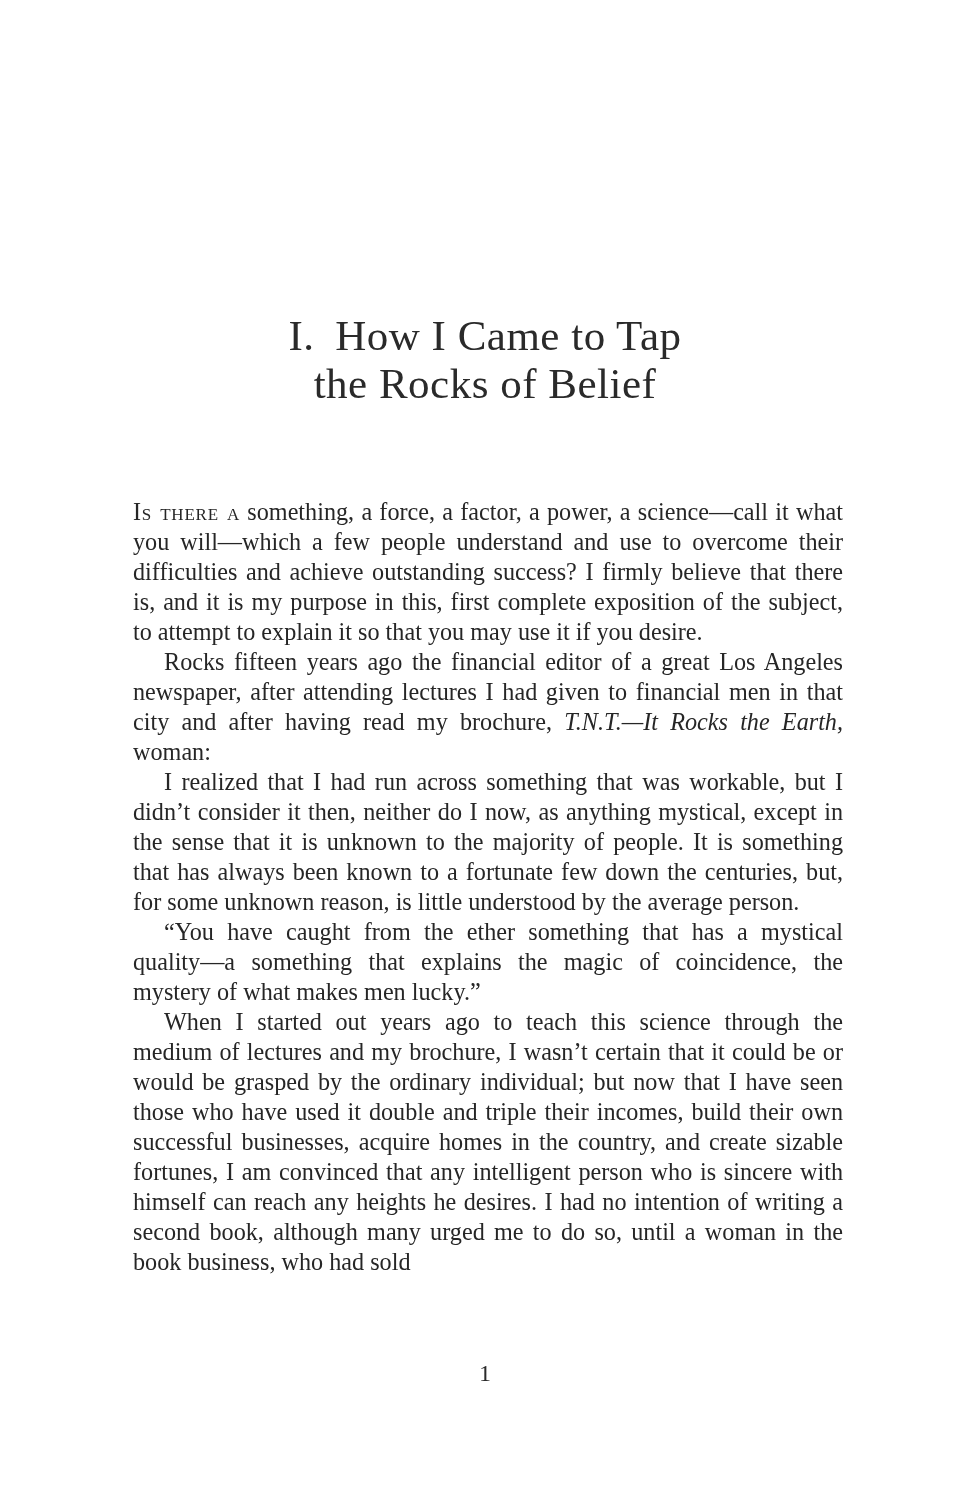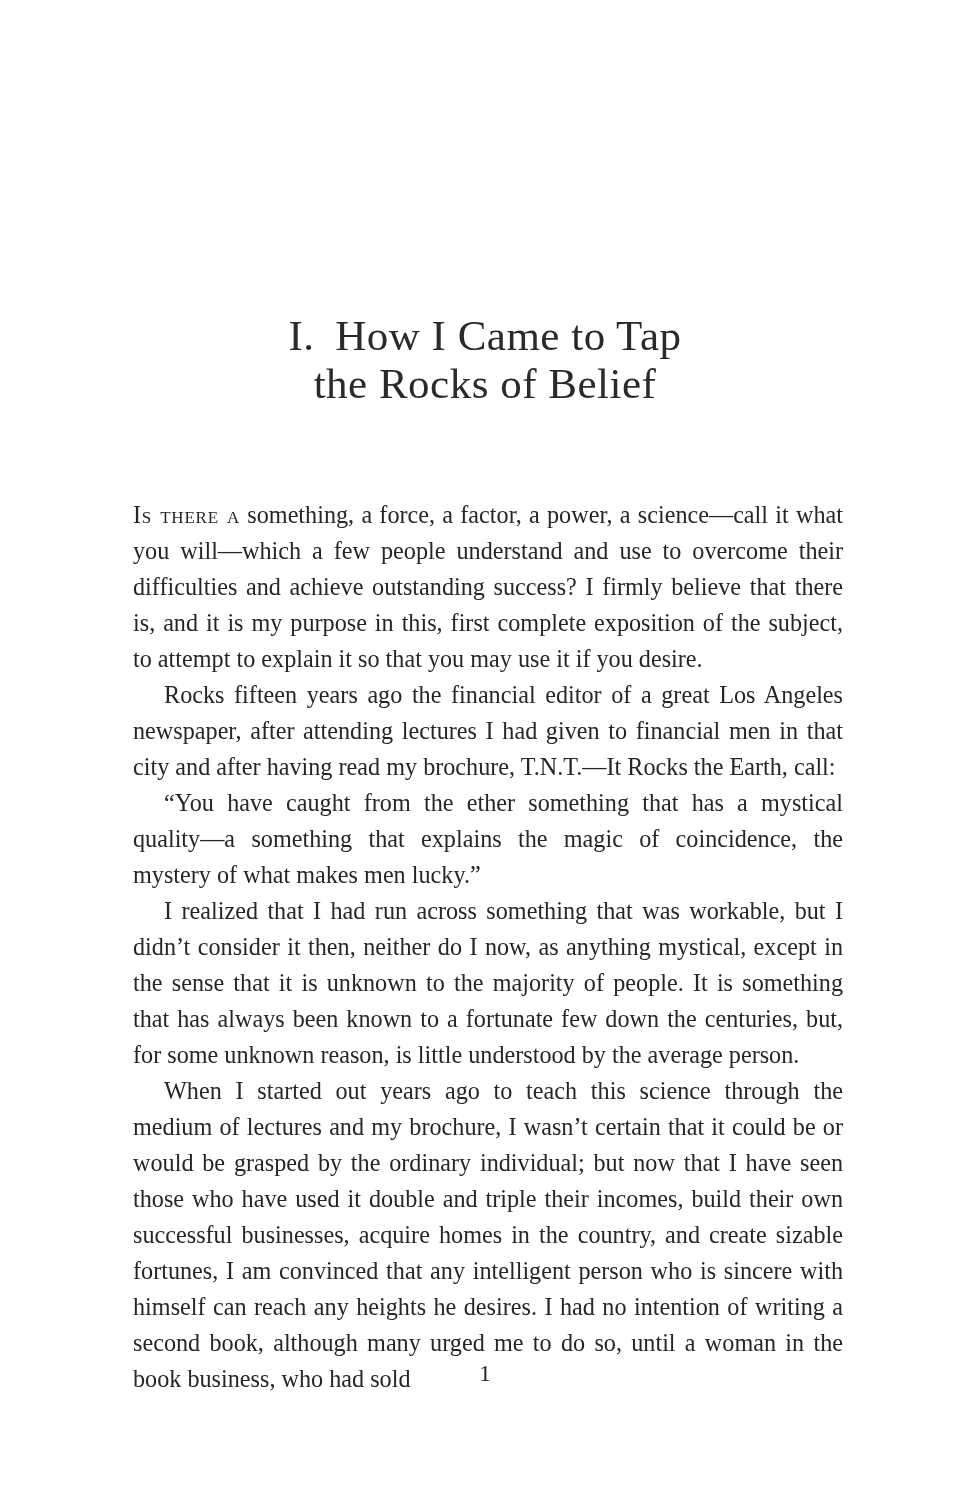--- a/index.html
+++ b/index.html
@@ -35,32 +35,33 @@
   .numeral-gap {
     display: inline-block;
     width: 0.48em;
   }
   .body-text {
     position: absolute;
     top: 497px;
     left: 133px;
     width: 710px;
     font-size: 24.2px;
-    line-height: 36px;
+    line-height: 30px;
     text-align: justify;
     color: #262626;
   }
   .body-text p {
     margin: 0;
     padding: 0;
   }
   .body-text p.indent {
     text-indent: 31px;
   }
   .italic {
+    font-style: italic;
   }
   .smallcaps {
     font-variant: small-caps;
     letter-spacing: 0.8px;
   }
   .page-number {
     position: absolute;
     top: 1360px;
     left: 0;
     width: 100%;
@@ -74,21 +75,21 @@
 
 <div class="page">
 
   <h1 class="chapter-title">
     <span class="title-line"><span>I.</span><span class="numeral-gap"></span><span>How I Came to Tap</span></span>
     <span class="title-line">the Rocks of Belief</span>
   </h1>
 
   <div class="body-text">
       <p><span class="smallcaps">Is there a</span><span> something, a force, a factor, a power, a science—call it what you will—which a few people understand and use to overcome their difficulties and achieve outstanding success? I firmly believe that there is, and it is my purpose in this, first complete exposition of the subject, to attempt to explain it so that you may use it if you desire.</span></p>
-      <p class="indent"><span>Rocks fifteen years ago the financial editor of a great Los Angeles newspaper, after attending lectures I had given to financial men in that city and after having read my brochure, </span><span class="italic">T.N.T.—It Rocks the Earth,</span><span> call:</span></p>
+      <p class="indent"><span>Rocks fifteen years ago the financial editor of a great Los Angeles newspaper, after attending lectures I had given to financial men in that city and after having read my brochure, </span><span class="italic">T.N.T.—It Rocks the Earth,</span><span> woman:</span></p>
+      <p class="indent"><span>I realized that I had run across something that was workable, but I didn’t consider it then, neither do I now, as anything mystical, except in the sense that it is unknown to the majority of people. It is something that has always been known to a fortunate few down the centuries, but, for some unknown reason, is little understood by the average person.</span></p>
       <p class="indent"><span>“You have caught from the ether something that has a mystical quality—a something that explains the magic of coincidence, the mystery of what makes men lucky.”</span></p>
-      <p class="indent"><span>I realized that I had run across something that was workable, but I didn’t consider it then, neither do I now, as anything mystical, except in the sense that it is unknown to the majority of people. It is something that has always been known to a fortunate few down the centuries, but, for some unknown reason, is little understood by the average person.</span></p>
       <p class="indent"><span>When I started out years ago to teach this science through the medium of lectures and my brochure, I wasn’t certain that it could be or would be grasped by the ordinary individual; but now that I have seen those who have used it double and triple their incomes, build their own successful businesses, acquire homes in the country, and create sizable fortunes, I am convinced that any intelligent person who is sincere with himself can reach any heights he desires. I had no intention of writing a second book, although many urged me to do so, until a woman in the book business, who had sold</span></p>
     </div>
 
   <div class="page-number">1</div>
 
 </div>
 
 </body></html>

